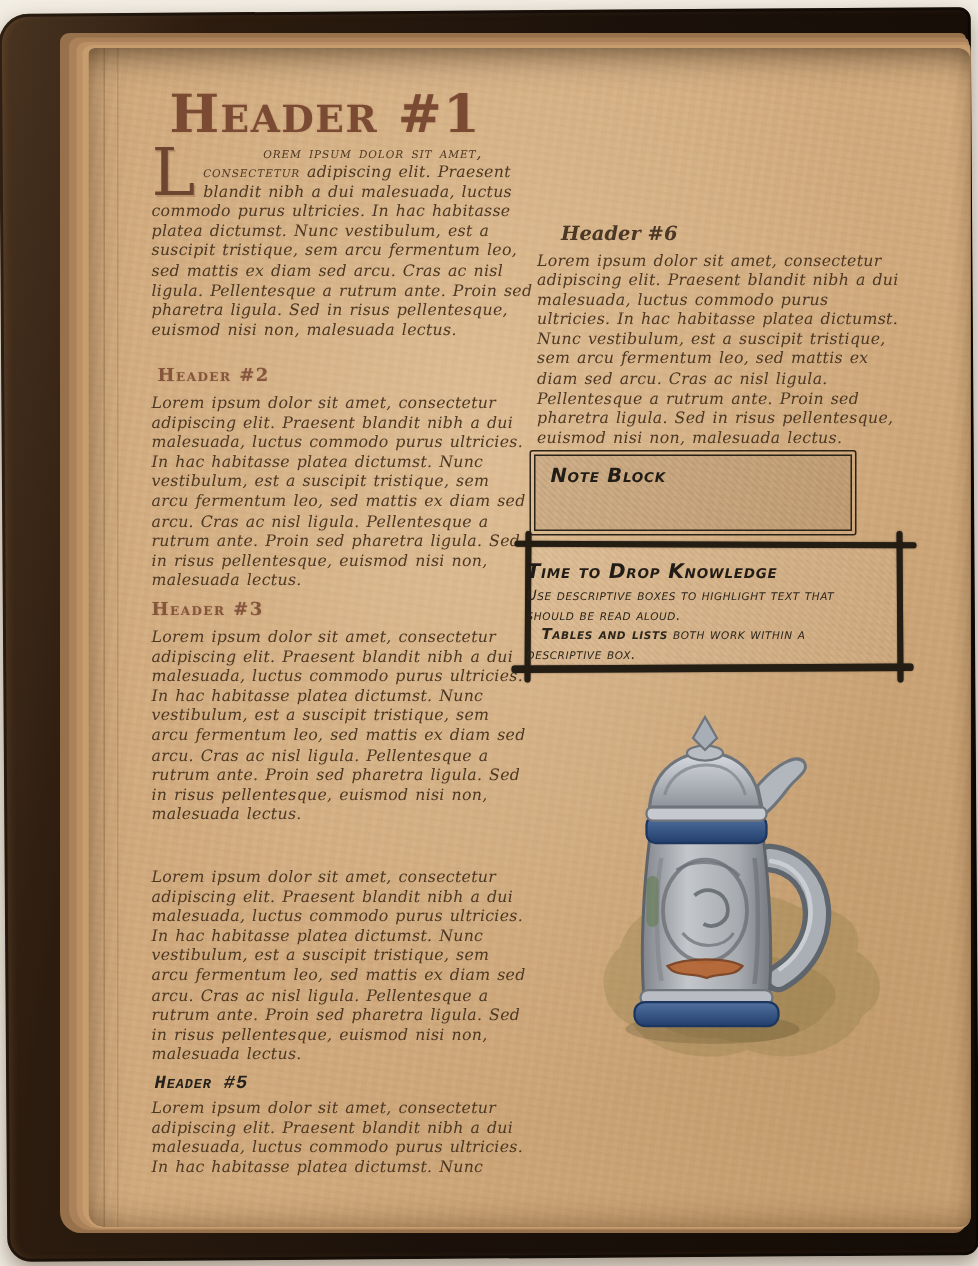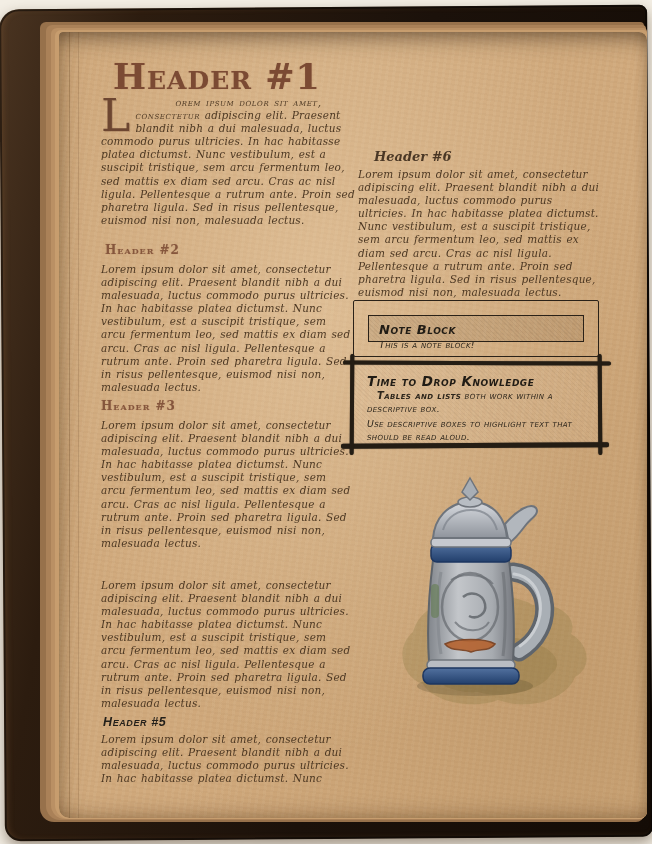--- a/index.html
+++ b/index.html
@@ -62,33 +62,33 @@
     letter-spacing:.2px; word-spacing:1px;
   }
   .drop-cap {
     float:left; font-style:normal; font-size:44px; line-height:36px;
     padding:2px 5px 0 0; color:#6d4631; font-family:"DejaVu Serif", serif;
     text-shadow:1px 1px 0 rgba(109,70,49,.25);
   }
   .lead-caps { font-variant:small-caps; letter-spacing:.6px;margin-left:40px; }
 
   .h-marker {
-    position:absolute; font-family:Liberation Sans, sans-serif; font-weight:bold;
+    position:absolute; font-family:Liberation Mono, monospace; font-weight:bold;
     font-variant:small-caps; font-style:italic; font-size:12.5px;
     color:#24201a; letter-spacing:.6px;
   }
   .h-script {
     position:absolute; font-family:"DejaVu Serif", serif; font-style:italic; font-weight:bold;
     font-size:13px; color:#4a3725;
   }
 
   
   .note-block {
-    position:absolute; left:294px; top:268px; width:246px; height:57px;
-    border:1.5px solid #2b2218; padding:14px; border-radius:2px;
+    position:absolute; left:294px; top:268px; width:218px; height:57px;
+    border:1.5px solid #2b2218; padding:2px; border-radius:2px;
   }
   .note-inner {
     width:100%; height:100%; border:1px solid #2b2218; padding:6px 10px;
     background:
       repeating-linear-gradient(45deg, rgba(70,55,40,.07) 0 1px, rgba(0,0,0,0) 1px 3px),
       rgba(90,70,50,.10);
   }
   .note-title { font-family:"DejaVu Sans", sans-serif; font-weight:bold; font-style:italic;
     font-variant:small-caps; font-size:13px; color:#211c15; letter-spacing:.5px; }
   .note-text  { font-family:"DejaVu Sans", sans-serif; font-variant:small-caps; font-style:italic;
@@ -100,21 +100,21 @@
     background:
       repeating-linear-gradient(45deg, rgba(70,55,40,.05) 0 1px, rgba(0,0,0,0) 1px 3px),
       rgba(255,240,215,.10);
   }
   .db-edge { position:absolute; background:#241d14; border-radius:2px;
              box-shadow:0 0 1px rgba(36,29,20,.8); }
   .db-top    { left:-8px; right:-10px; top:-2px;  height:4px; transform:rotate(.25deg); }
   .db-bottom { left:-10px; right:-8px; bottom:-2px; height:5px; transform:rotate(-.3deg); }
   .db-left   { top:-9px; bottom:-9px; left:-1px;  width:4px;  transform:rotate(.4deg); }
   .db-right  { top:-9px; bottom:-9px; right:-1px; width:4px;  transform:rotate(-.4deg); }
-  .desc-inner { position:relative; padding:10px 14px 0 16px; }
+  .desc-inner { position:relative; padding:10px 14px 0 0; }
   .desc-title { font-family:"DejaVu Sans", sans-serif; font-weight:bold; font-style:italic;
     font-variant:small-caps; font-size:13.5px; color:#211c15; letter-spacing:.5px; }
   .desc-line { font-family:"DejaVu Sans", sans-serif; font-variant:small-caps; font-style:italic;
     font-size:9.3px; line-height:12.5px; color:#2c251b; letter-spacing:.4px; margin-top:3px; }
   .desc-line .bold-lead { font-weight:bold; font-size:10px; }
   .indent { text-indent:10px; margin-top:1px; }
 
   
   .stein-wrap { position:absolute; left:334px; top:440px; width:210px; height:250px; }
 </style>
@@ -156,35 +156,34 @@
     <div class="col col2">
 
 
       <div class="h-script" style="top:117px; left:16px;">Header #6</div>
       <p class="body-text" style="top:136px; left:0; width:246px;">Lorem ipsum dolor sit amet, consectetur adipiscing elit. Praesent blandit nibh a dui malesuada, luctus commodo purus ultricies. In hac habitasse platea dictumst. Nunc vestibulum, est a suscipit tristique, sem arcu fermentum leo, sed mattis ex diam sed arcu. Cras ac nisl ligula. Pellentesque a rutrum ante. Proin sed pharetra ligula. Sed in risus pellentesque, euismod nisi non, malesuada lectus.</p>
     </div>
 
     <div class="note-block">
       <div class="note-inner">
         <div class="note-title">Note Block</div>
-        <div class="note-text">This is a note block!</div>
       </div>
     </div>
 
     <div class="desc-block">
       <div class="db-edge db-top"></div>
       <div class="db-edge db-bottom"></div>
       <div class="db-edge db-left"></div>
       <div class="db-edge db-right"></div>
       <div class="desc-inner">
         <div class="desc-title">Time to Drop Knowledge</div>
+        <div class="desc-line">Use descriptive boxes to highlight text that should be read aloud.</div>
         <div class="desc-line indent">
           <span class="bold-lead">Tables and lists</span><span> both work within a descriptive box.</span>
         </div>
-        <div class="desc-line">Use descriptive boxes to highlight text that should be read aloud.</div>
       </div>
     </div>
 
     <div class="stein-wrap">
       <svg width="210" height="250" viewBox="0 0 210 250">
         <defs>
           <linearGradient id="lidGrad" x1="0" y1="0" x2="0" y2="1">
             <stop offset="0" stop-color="#d8dbe0"></stop>
               <stop offset="1" stop-color="#8f949c"></stop>
           </linearGradient>

